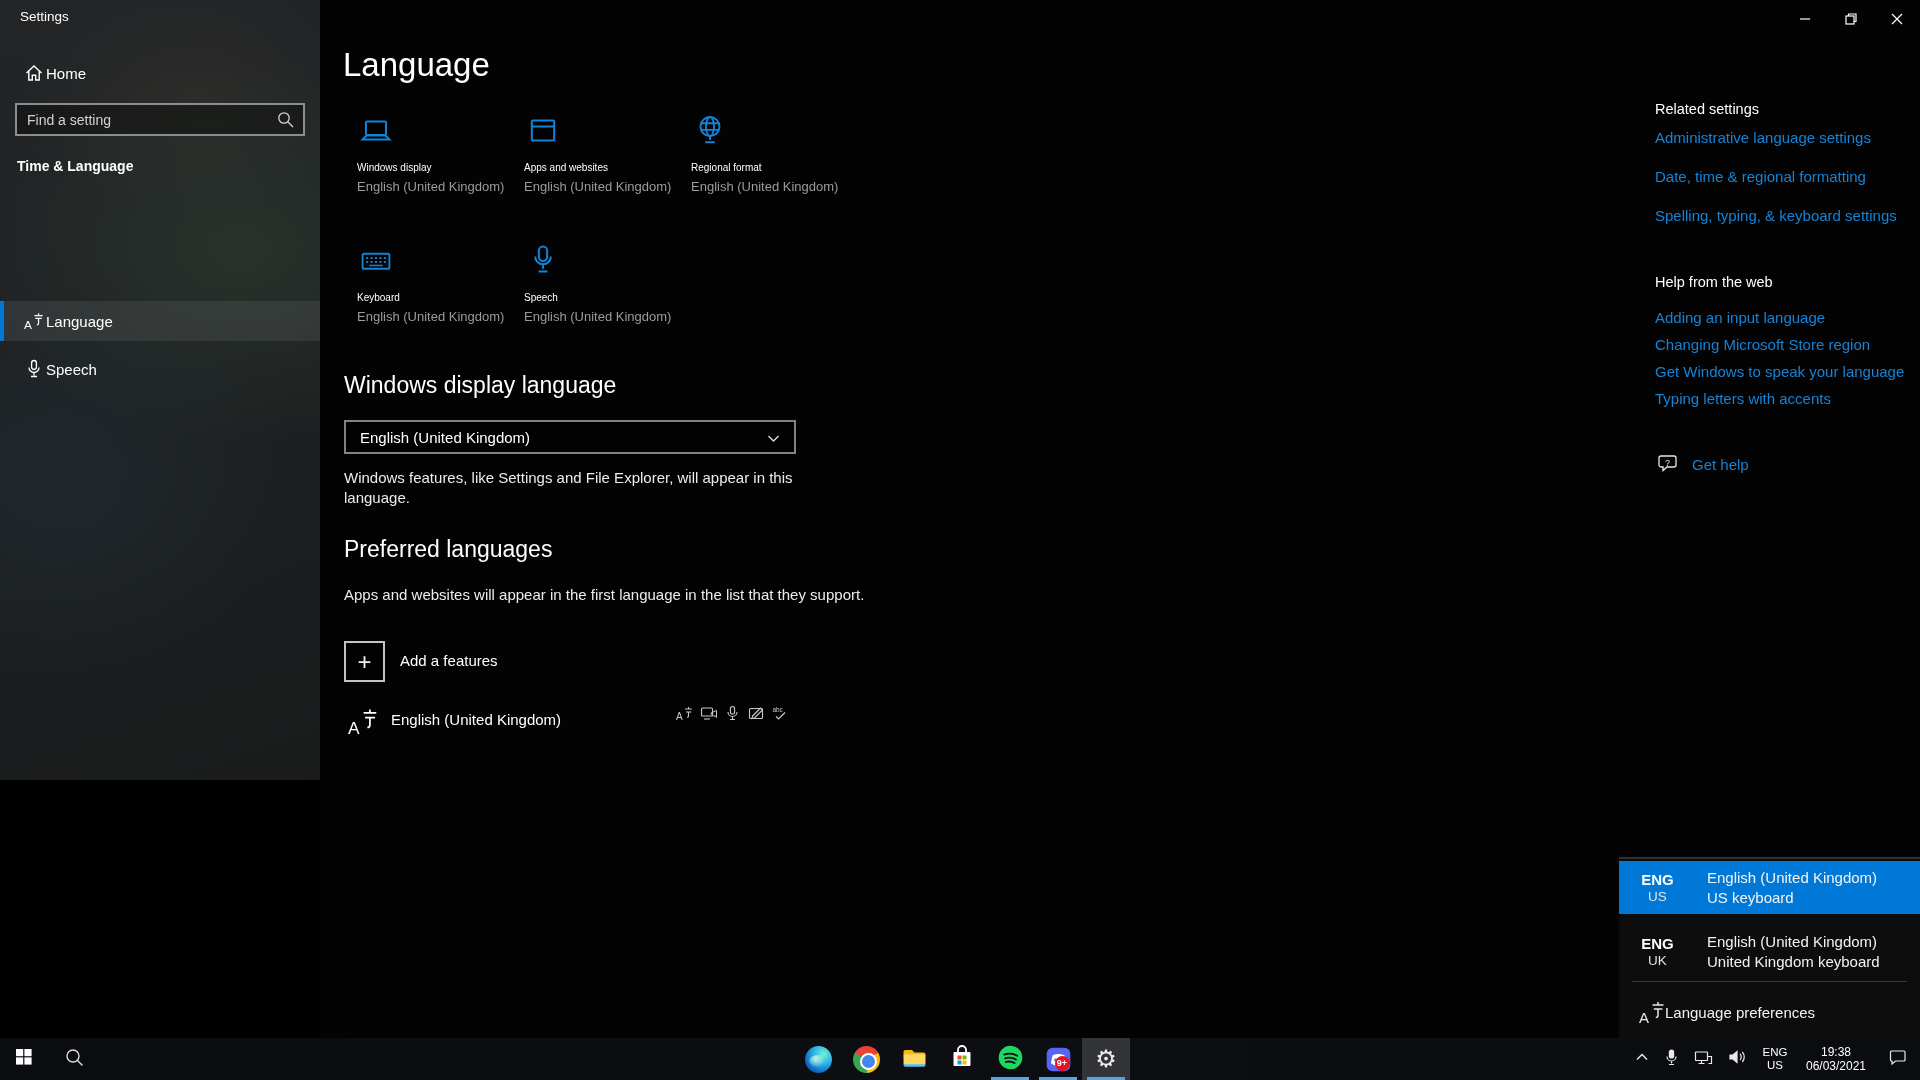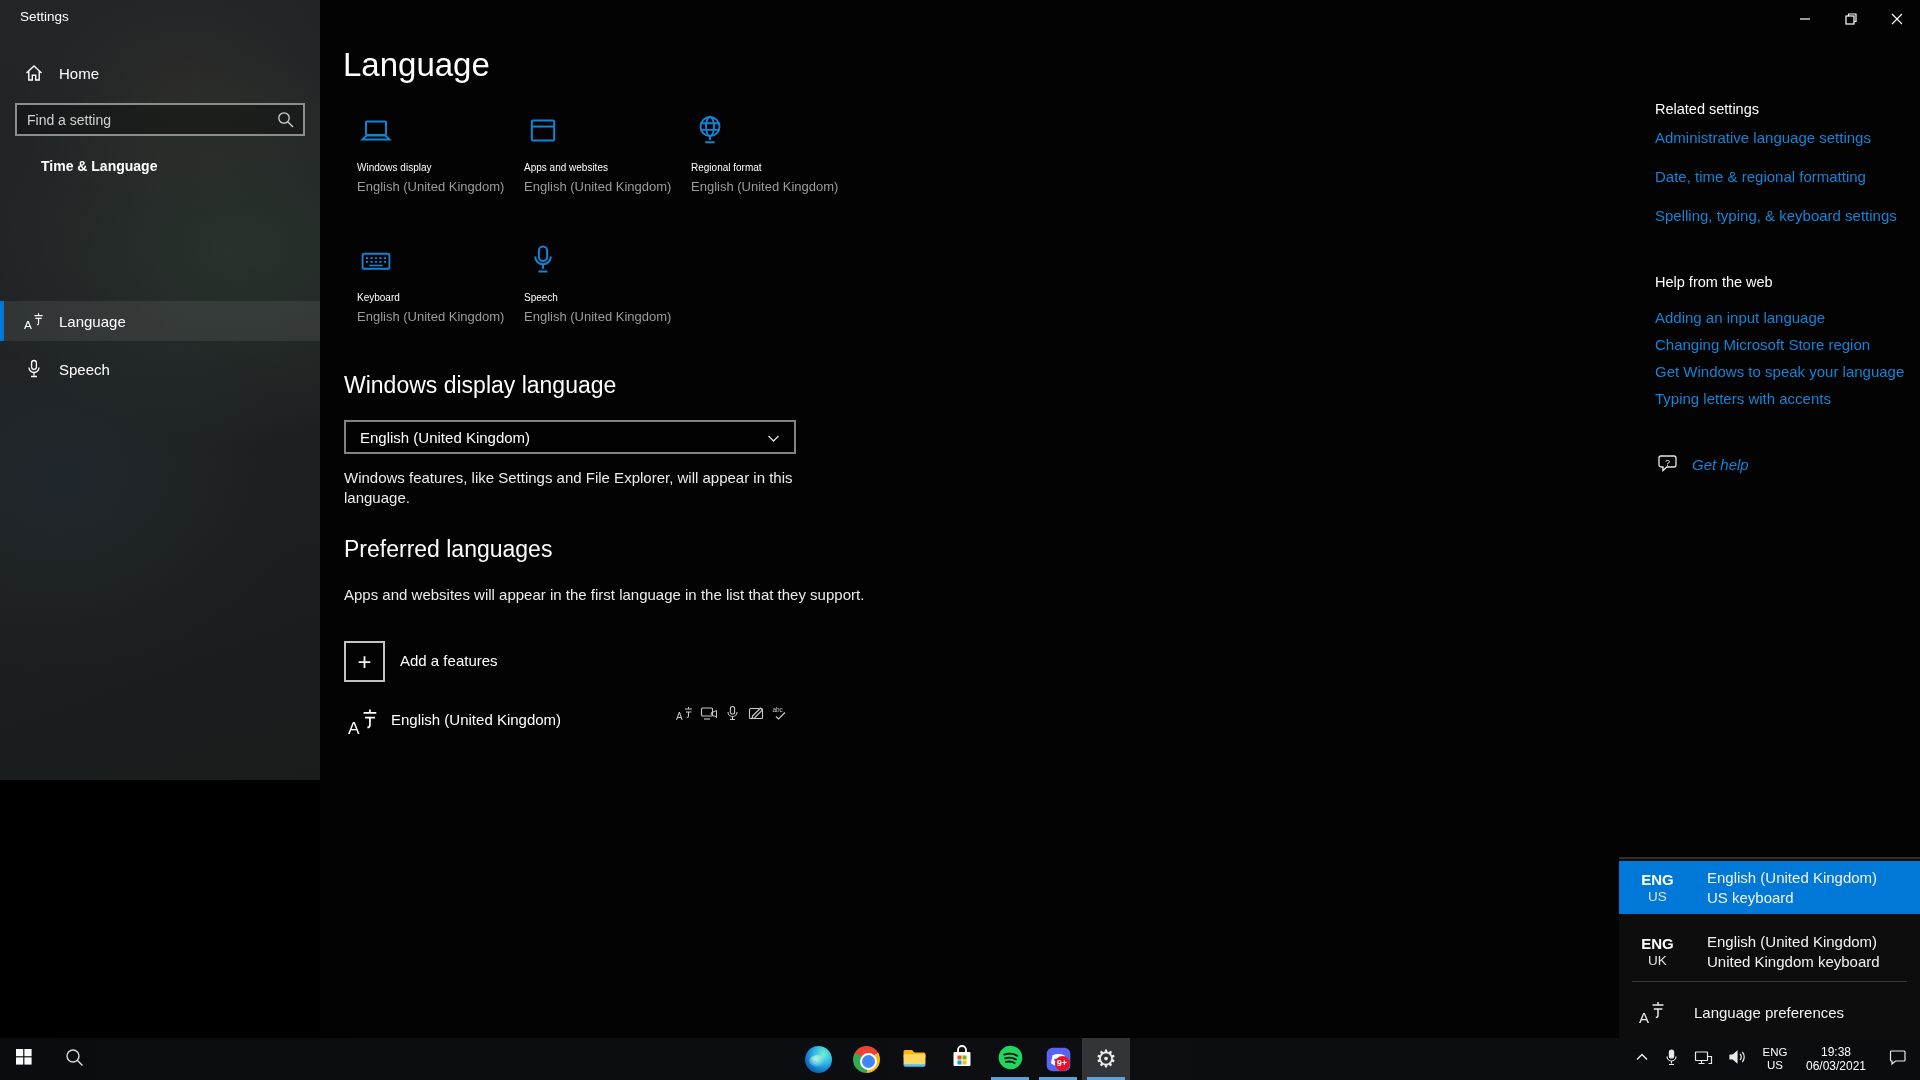--- a/index.html
+++ b/index.html
@@ -17,30 +17,30 @@
   .sidebar{ position:absolute; left:0; top:0; width:320px; height:780px;
     background:
       radial-gradient(ellipse 420px 300px at 75% 32%, rgba(66,92,66,.28), transparent 65%),
       radial-gradient(ellipse 380px 320px at 20% 62%, rgba(46,66,84,.22), transparent 60%),
       radial-gradient(ellipse 300px 200px at 60% 12%, rgba(84,74,56,.18), transparent 60%),
       linear-gradient(160deg,#232527 0%,#1e2123 45%,#191c1b 100%);
   }
   .win-title{ position:absolute; left:20px; top:9px; font-size:13.5px; color:#fff; }
   .side-row{ position:absolute; left:0; width:320px; height:40px; display:flex; align-items:center; cursor:default; }
   .side-row .sicon{ margin-left:24px; width:20px; height:20px; display:inline-flex; color:#fff; flex:none; }
-  .side-row .slabel{ margin-left:15px; font-size:15px; color:#fff; white-space:nowrap; }
+  .side-row .slabel{ margin-left:2px; font-size:15px; color:#fff; white-space:nowrap; }
   .side-row.selected{ background:rgba(255,255,255,.08); }
   .side-row.selected::before{ content:""; position:absolute; left:0; top:0; width:4px; height:100%; background:var(--color-accent); }
   .searchbox{ position:absolute; left:15px; top:103px; width:290px; height:33px;
     border:2px solid #8d8d8d; background:rgba(10,10,10,.42); display:flex; align-items:center; }
   .searchbox input{ flex:1; height:100%; background:transparent; border:none; outline:none;
     color:#eee; font-size:14px; padding-left:10px; }
   .searchbox input::placeholder{ color:#d2d2d2; }
   .searchbox .mag{ width:17px; height:17px; margin-right:9px; color:#d6d6d6; flex:none; }
-  .side-section{ position:absolute; left:17px; top:158px; font-size:14px; font-weight:700; color:#fff;margin-left:24px; }
+  .side-section{ position:absolute; left:17px; top:158px; font-size:14px; font-weight:700; color:#fff; }
 
   
   .content{ position:absolute; left:320px; top:0; width:1600px; height:1038px; background:#030303; }
   .page-title{ position:absolute; left:23px; top:46px; font-size:33px; font-weight:300; color:#fff; }
   .tile{ position:absolute; width:162px; height:106px; cursor:default; }
   .tile .tile-icon{ display:block; width:38px; height:38px; color:var(--color-icon_blue); }
   .tile .tile-name{ margin-top:12px; font-size:10px; color:#fff; white-space:nowrap; }
   .tile .tile-value{ margin-top:6px; font-size:13px; color:var(--color-muted); white-space:nowrap; }
   .h2{ position:absolute; font-size:23px; font-weight:400; color:#fff; }
   .dropdown{ position:absolute; left:24px; top:420px; width:452px; height:34px; border:2px solid #828282;
@@ -54,41 +54,41 @@
   .lang-row{ position:absolute; left:24px; top:698px; width:490px; height:46px; }
   .lang-row .lr-icon{ position:absolute; left:4px; top:8px; width:30px; height:30px; color:#fff; }
   .lang-row .lr-label{ position:absolute; left:47px; top:13px; font-size:15px; color:#fff; }
   .lang-row .lr-feats{ position:absolute; left:332px; top:7px; display:flex; gap:7px; color:#c9c9c9; }
   .lang-row .lr-feats .feat{ width:17px; height:17px; }
 
   
   .rc-head{ position:absolute; font-size:14.5px; color:#fff; }
   .rlink{ position:absolute; font-size:15px; color:var(--color-link); text-decoration:none; cursor:pointer; white-space:nowrap; }
   .gethelp-icon{ position:absolute; left:1337px; top:452px; width:23px; height:23px; color:#e8e8e8; }
-  .gethelp-link{ left:1372px; top:456px;font-style:italic; }
+  .gethelp-link{ left:1372px; top:456px; }
 
   
   .win-controls{ position:absolute; right:0; top:0; height:40px; display:flex; }
   .wc-btn{ width:46px; height:40px; display:flex; align-items:center; justify-content:center; color:#fff; cursor:default; }
   .wc-btn svg{ width:12px; height:12px; }
 
   
   .lang-popup{ position:absolute; left:1619px; top:857px; width:301px; height:181px;
     background:#0d0d0e; border-top:2px solid #2e2e2e; }
   .lp-item{ position:absolute; left:0; width:301px; height:53px; display:flex; align-items:center; cursor:default; }
   .lp-item.selected{ background:var(--color-accent); }
   .lp-abbr{ width:49px; margin-left:14px; text-align:center; flex:none; }
   .lp-abbr .a1{ font-size:15px; font-weight:700; color:#fff; }
   .lp-abbr .a2{ font-size:13.5px; color:#e3e3e3; margin-top:1px; }
   .lp-text{ margin-left:25px; }
   .lp-text div{ font-size:15px; color:#f2f2f2; line-height:20px; white-space:nowrap; }
   .lp-divider{ position:absolute; left:13px; right:13px; top:122px; height:1px; background:#3a3a3a; }
   .lp-pref{ position:absolute; left:0; top:130px; width:301px; height:46px; display:flex; align-items:center; cursor:default; }
   .lp-pref .lpp-icon{ width:26px; height:26px; margin-left:20px; color:#e8e8e8; flex:none; }
-  .lp-pref span{ margin-left:29px; font-size:15px; color:#f2f2f2; }
+  .lp-pref span{ font-size:15px; color:#f2f2f2; }
 
   
   .taskbar{ position:absolute; left:0; top:1038px; width:1920px; height:42px;
     background:linear-gradient(90deg,#0a0c0f 0%,#0c0e12 55%,#0a0c10 100%); display:flex; align-items:center; }
   .tb-btn{ width:48px; height:42px; display:flex; align-items:center; justify-content:center; position:relative; cursor:default; flex:none; }
   .tb-btn.running::after{ content:""; position:absolute; left:5px; right:5px; bottom:0; height:3px; background:var(--color-underline); }
   .tb-btn.active-app{ background:rgba(255,255,255,.16); }
   .tb-center{ position:absolute; left:794px; top:0; display:flex; height:42px; }
   .appicon{ width:27px; height:27px; border-radius:50%; position:relative; }
   .icon-edge{ background:radial-gradient(circle at 68% 30%, #6ff2cf 0%, #2cb3e8 38%, #0e66bd 72%, #0a4f9c 100%); }

